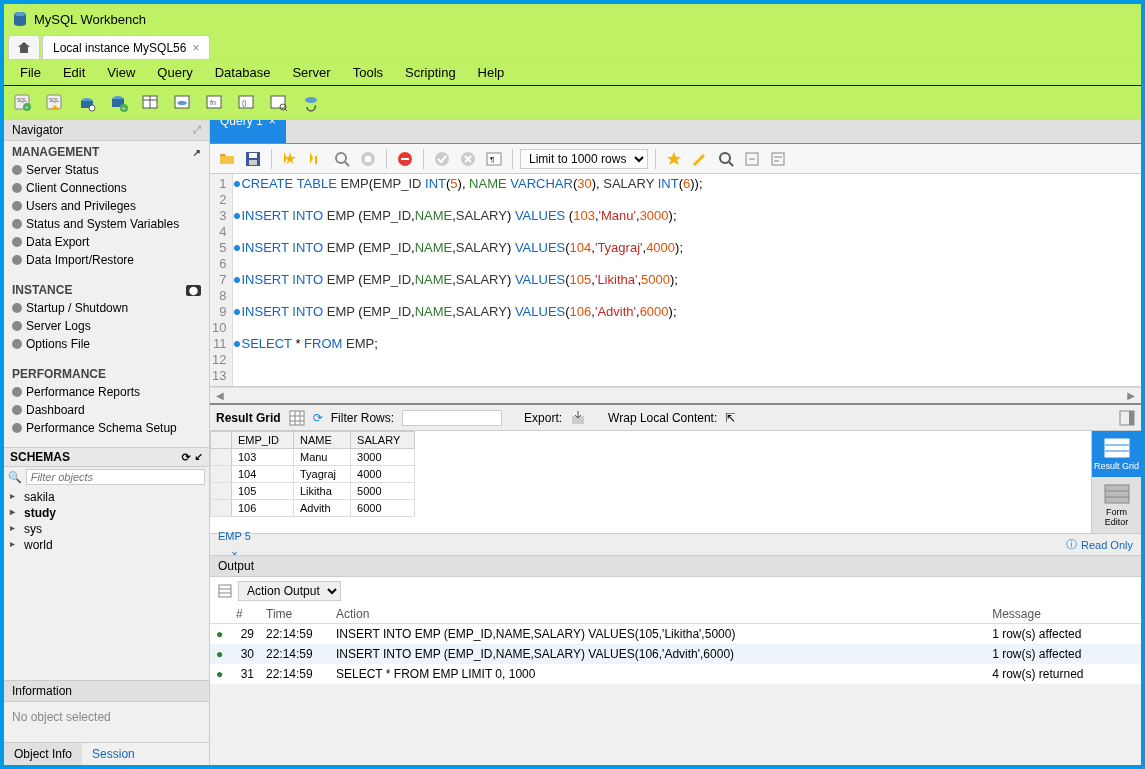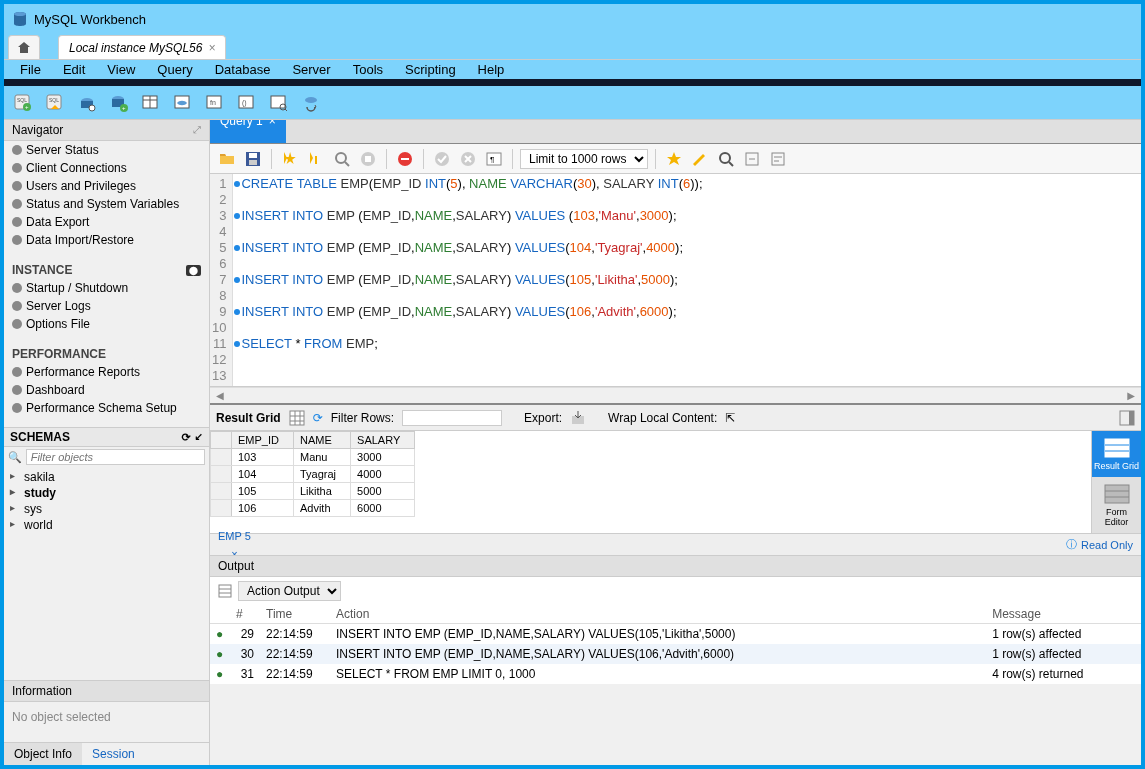--- a/index.html
+++ b/index.html
@@ -1,24 +1,24 @@
 <!DOCTYPE html>
 <html><head>
 <meta charset="utf-8">
 <style>
 * { box-sizing: border-box; margin: 0; padding: 0; font-family: -apple-system, "Segoe UI", Tahoma, sans-serif; }
 body { background: #fff; overflow: hidden; }
-.window { border: 4px solid #0099e6; width: 1145px; height: 769px; display: flex; flex-direction: column; background: #7dd3fc; }
+.window { border: 4px solid #0099e6; width: 1145px; height: 769px; display: flex; flex-direction: column; background: #bef264; }
 .titlebar { display: flex; align-items: center; padding: 4px 8px; height: 30px; font-size: 13px; }
 .titlebar .db-icon { width: 16px; height: 16px; margin-right: 6px; display:inline-block; }
-.tabstrip { height: 26px; border-bottom: 1px solid #ccc; display: flex; align-items: flex-end; padding-left: 4px; gap: 18px; font-style: italic; }
+.tabstrip { height: 26px; border-bottom: 1px solid #ccc; display: flex; align-items: flex-end; padding-left: 4px; gap: 2px; }
 .home-tab { width: 32px; height: 24px; display: flex; align-items:center; justify-content:center; border:1px solid #ccc; border-bottom:none; border-radius:4px 4px 0 0; background:#f5f5f5; }
 .conn-tab { height: 24px; padding: 0 10px; display:flex; align-items:center; gap:6px; border:1px solid #ccc; border-bottom:none; border-radius:4px 4px 0 0; background:#fff; font-size:12px; }
 .conn-tab .close { color:#888; font-size:12px; cursor:pointer; }
-.menubar { height: 26px; display: flex; align-items: center; padding: 0 6px; gap: 2px; font-size: 13px; border-bottom:7px solid #0f172a; }
+.menubar { height: 26px; display: flex; align-items: center; padding: 0 6px; gap: 2px; font-size: 13px; border-bottom:1px solid #0f172a; }
 .menubar span { padding: 2px 10px; cursor:pointer; }
 .toolbar { height: 34px; display:flex; align-items:center; padding:0 6px; gap:6px; border-bottom:1px solid #ccc; }
 .tb-btn { width:26px; height:26px; display:flex; align-items:center; justify-content:center; border:1px solid transparent; border-radius:3px; }
 .body { flex:1; display:flex; overflow:hidden; }
 .sidebar { width:206px; border-right:1px solid #ccc; background:#f0f0f0; display:flex; flex-direction:column; overflow:hidden; }
 .sbar-head { background:#e0e0e0; padding:3px 8px; font-size:12px; display:flex; justify-content:space-between; align-items:center; border-bottom:1px solid #ccc; }
 .sect { padding:4px 8px 2px; font-size:12px; font-weight:bold; color:#444; display:flex; align-items:center; justify-content:space-between; }
 .item-list { list-style:none; }
 .item-list li { padding:2px 4px 2px 22px; font-size:12px; display:flex; align-items:center; gap:6px; cursor:pointer; position:relative; }
 .item-list li .mini-icon { position:absolute; left:6px; width:14px; height:14px; }
@@ -197,20 +197,24 @@
       </div>
   </div>
 
   <div class="body">
     <div class="sidebar">
       <div class="sbar-head">
         <span>Navigator</span>
         <span style="font-size:10px;color:#888">⤢</span>
       </div>
       <div class="sbar-flex">
+        <div class="sect">
+          <span>MANAGEMENT</span>
+          <span style="font-size:10px">↗</span>
+        </div>
         <ul class="item-list" id="mgmt-list">
             <li>
               <span class="mini-icon">
                 <svg viewBox="0 0 14 14">
                   <circle cx="7" cy="7" r="5" fill="#888"></circle>
                 </svg>
               </span>
               <span>Server Status</span>
             </li>
             <li>

